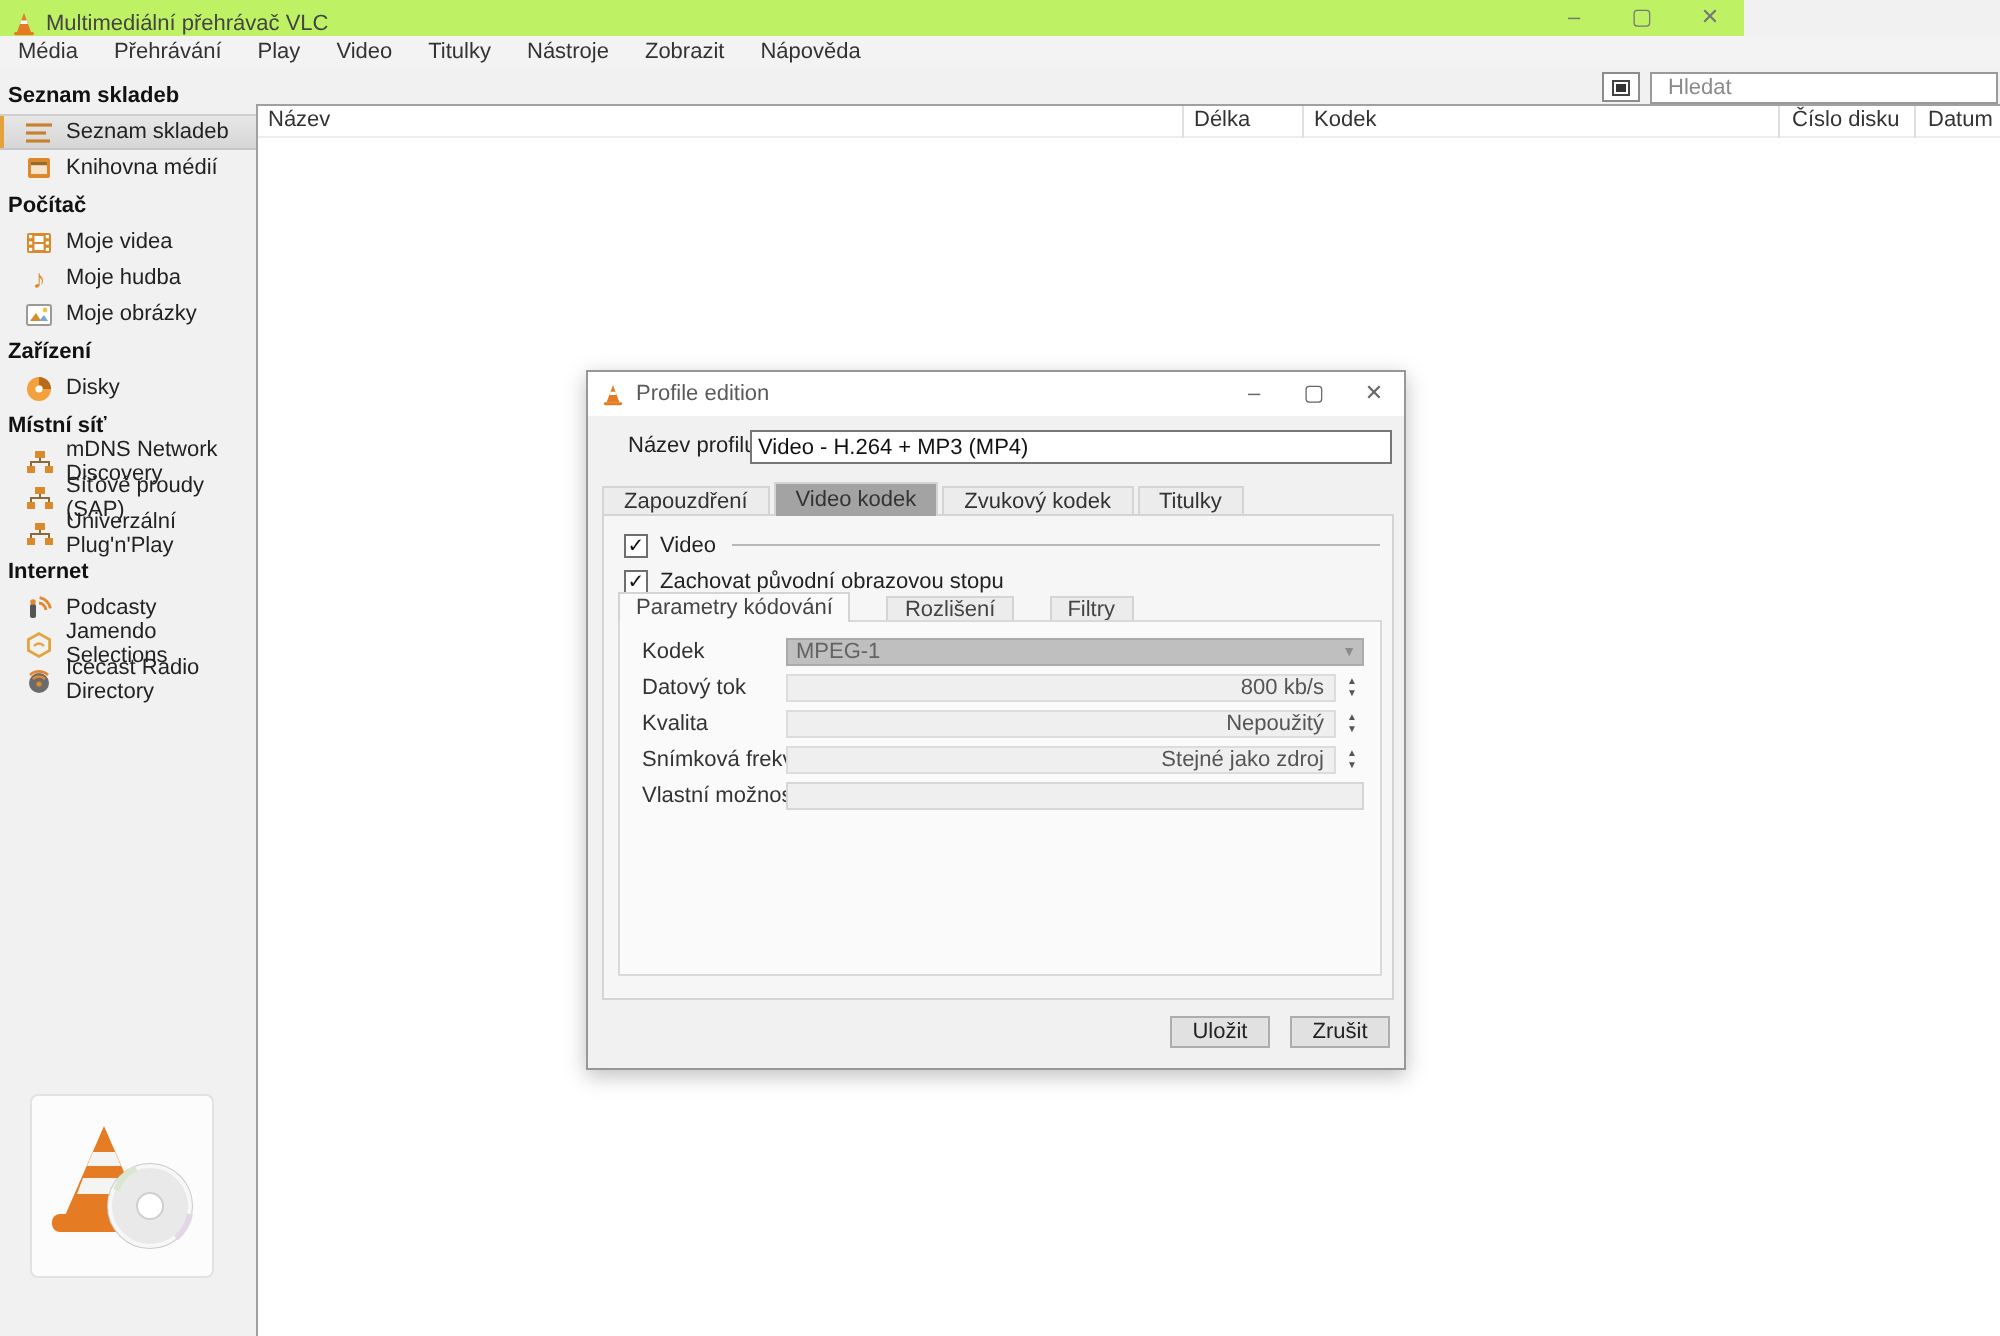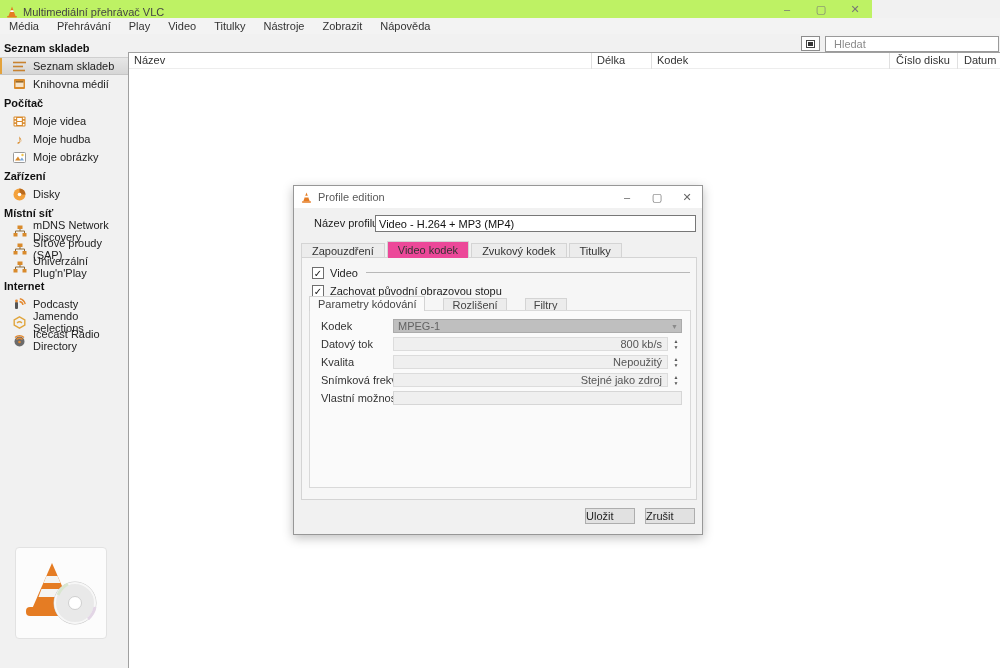--- a/index.html
+++ b/index.html
@@ -48,21 +48,21 @@
   .dlg-titlebar .appicon { margin:0 6px 0 7px; }
   .dlg-titlebar .dtitle { color:#5a5a5a; }
   .dlg-controls { position:absolute; right:0; top:0; height:22px; display:flex; }
   .dlg-controls span { width:30px; text-align:center; line-height:22px; color:#666; }
   .namerow { position:absolute; left:0; top:29px; width:100%; height:18px; }
   .namerow label { position:absolute; left:20px; top:2px; color:#222; }
   .namefield { position:absolute; left:81px; top:0; width:321px; height:17px; border:1px solid #777; background:#fff; font-family:inherit; font-size:11px; color:#111; padding:0 3px; }
 
   .tabs { position:absolute; left:7px; top:55px; display:flex; align-items:flex-end; height:17px; }
   .tab { height:15px; line-height:15px; padding:0 10px; background:#ececec; border:1px solid #d4d4d4; border-bottom:none; margin-right:2px; color:#333; }
-  .tab.active { height:17px; line-height:17px; background:#ec4899; position:relative; z-index:2;text-align:center; }
+  .tab.active { height:17px; line-height:17px; background:#a3a3a3; position:relative; z-index:2;text-align:center; }
   .tabpane { position:absolute; left:7px; top:71px; width:396px; height:243px; background:#f6f6f6; border:1px solid #d4d4d4; }
 
   .checkrow { position:absolute; left:10px; height:13px; display:flex; align-items:center; }
   .checkbox { width:12px; height:12px; background:#fff; border:1px solid #6e6e6e; font-size:10px; line-height:11px; text-align:center; color:#111; margin-right:6px; flex:0 0 12px; }
   .checkrow .lbl { color:#222; white-space:nowrap; }
   .hr-after { flex:1; height:1px; background:#b8b8b8; margin-left:8px; margin-right:6px; }
 
   .innertabs { position:absolute; left:7px; top:38px; display:flex; align-items:flex-end; height:15px;gap:16px; }
   .itab { height:13px; line-height:13px; padding:0 8px; background:#ececec; border:1px solid #d4d4d4; border-bottom:none; margin-right:2px; color:#444; }
   .itab.active { height:15px; line-height:15px; background:#fafafa; z-index:2; }
@@ -71,21 +71,21 @@
   .frow { position:absolute; left:0; width:100%; height:14px; }
   .frow .flabel { position:absolute; left:11px; top:1px; color:#333; }
   .combo { position:absolute; left:83px; right:8px; top:0; height:14px; background:#bfbfbf; border:1px solid #ababab; color:#636363; padding:0 4px; line-height:12px; }
   .combo .arrow { position:absolute; right:3px; top:1px; font-size:7px; color:#8a8a8a; }
   .spinfield { position:absolute; left:83px; right:22px; top:0; height:14px; background:#efefef; border:1px solid #dcdcdc; color:#555; text-align:right; padding:0 5px; line-height:12px; }
   .spinner { position:absolute; right:8px; top:0; width:12px; height:14px; display:flex; flex-direction:column; align-items:center; justify-content:center; color:#555; }
   .spinner span { font-size:5px; line-height:6px; }
   .textfield { position:absolute; left:83px; right:8px; top:0; height:14px; background:#efefef; border:1px solid #d6d6d6; }
 
   .dlg-buttons { position:absolute; right:7px; top:322px; display:flex; gap:10px; }
-  .btn { width:50px; height:16px; background:#e1e1e1; border:1px solid #adadad; font-family:inherit; font-size:11px; color:#222; line-height:14px; text-align:left; }
+  .btn { width:50px; height:16px; background:#e1e1e1; border:1px solid #adadad; font-family:inherit; font-size:11px; color:#222; line-height:14px; text-align:center; }
 </style>
 </head>
 <body>
 
 <div class="titlebar">
   <span class="appicon">
     <svg width="12" height="12" viewBox="0 0 12 12">
         <polygon points="6,0.5 9.5,10 2.5,10" fill="#e57c23"></polygon>
         <polygon points="4.6,4.2 7.4,4.2 7.9,6 4.1,6" fill="#fff"></polygon>
         <rect x="1" y="10" width="10" height="1.6" rx="0.8" fill="#e57c23"></rect>

